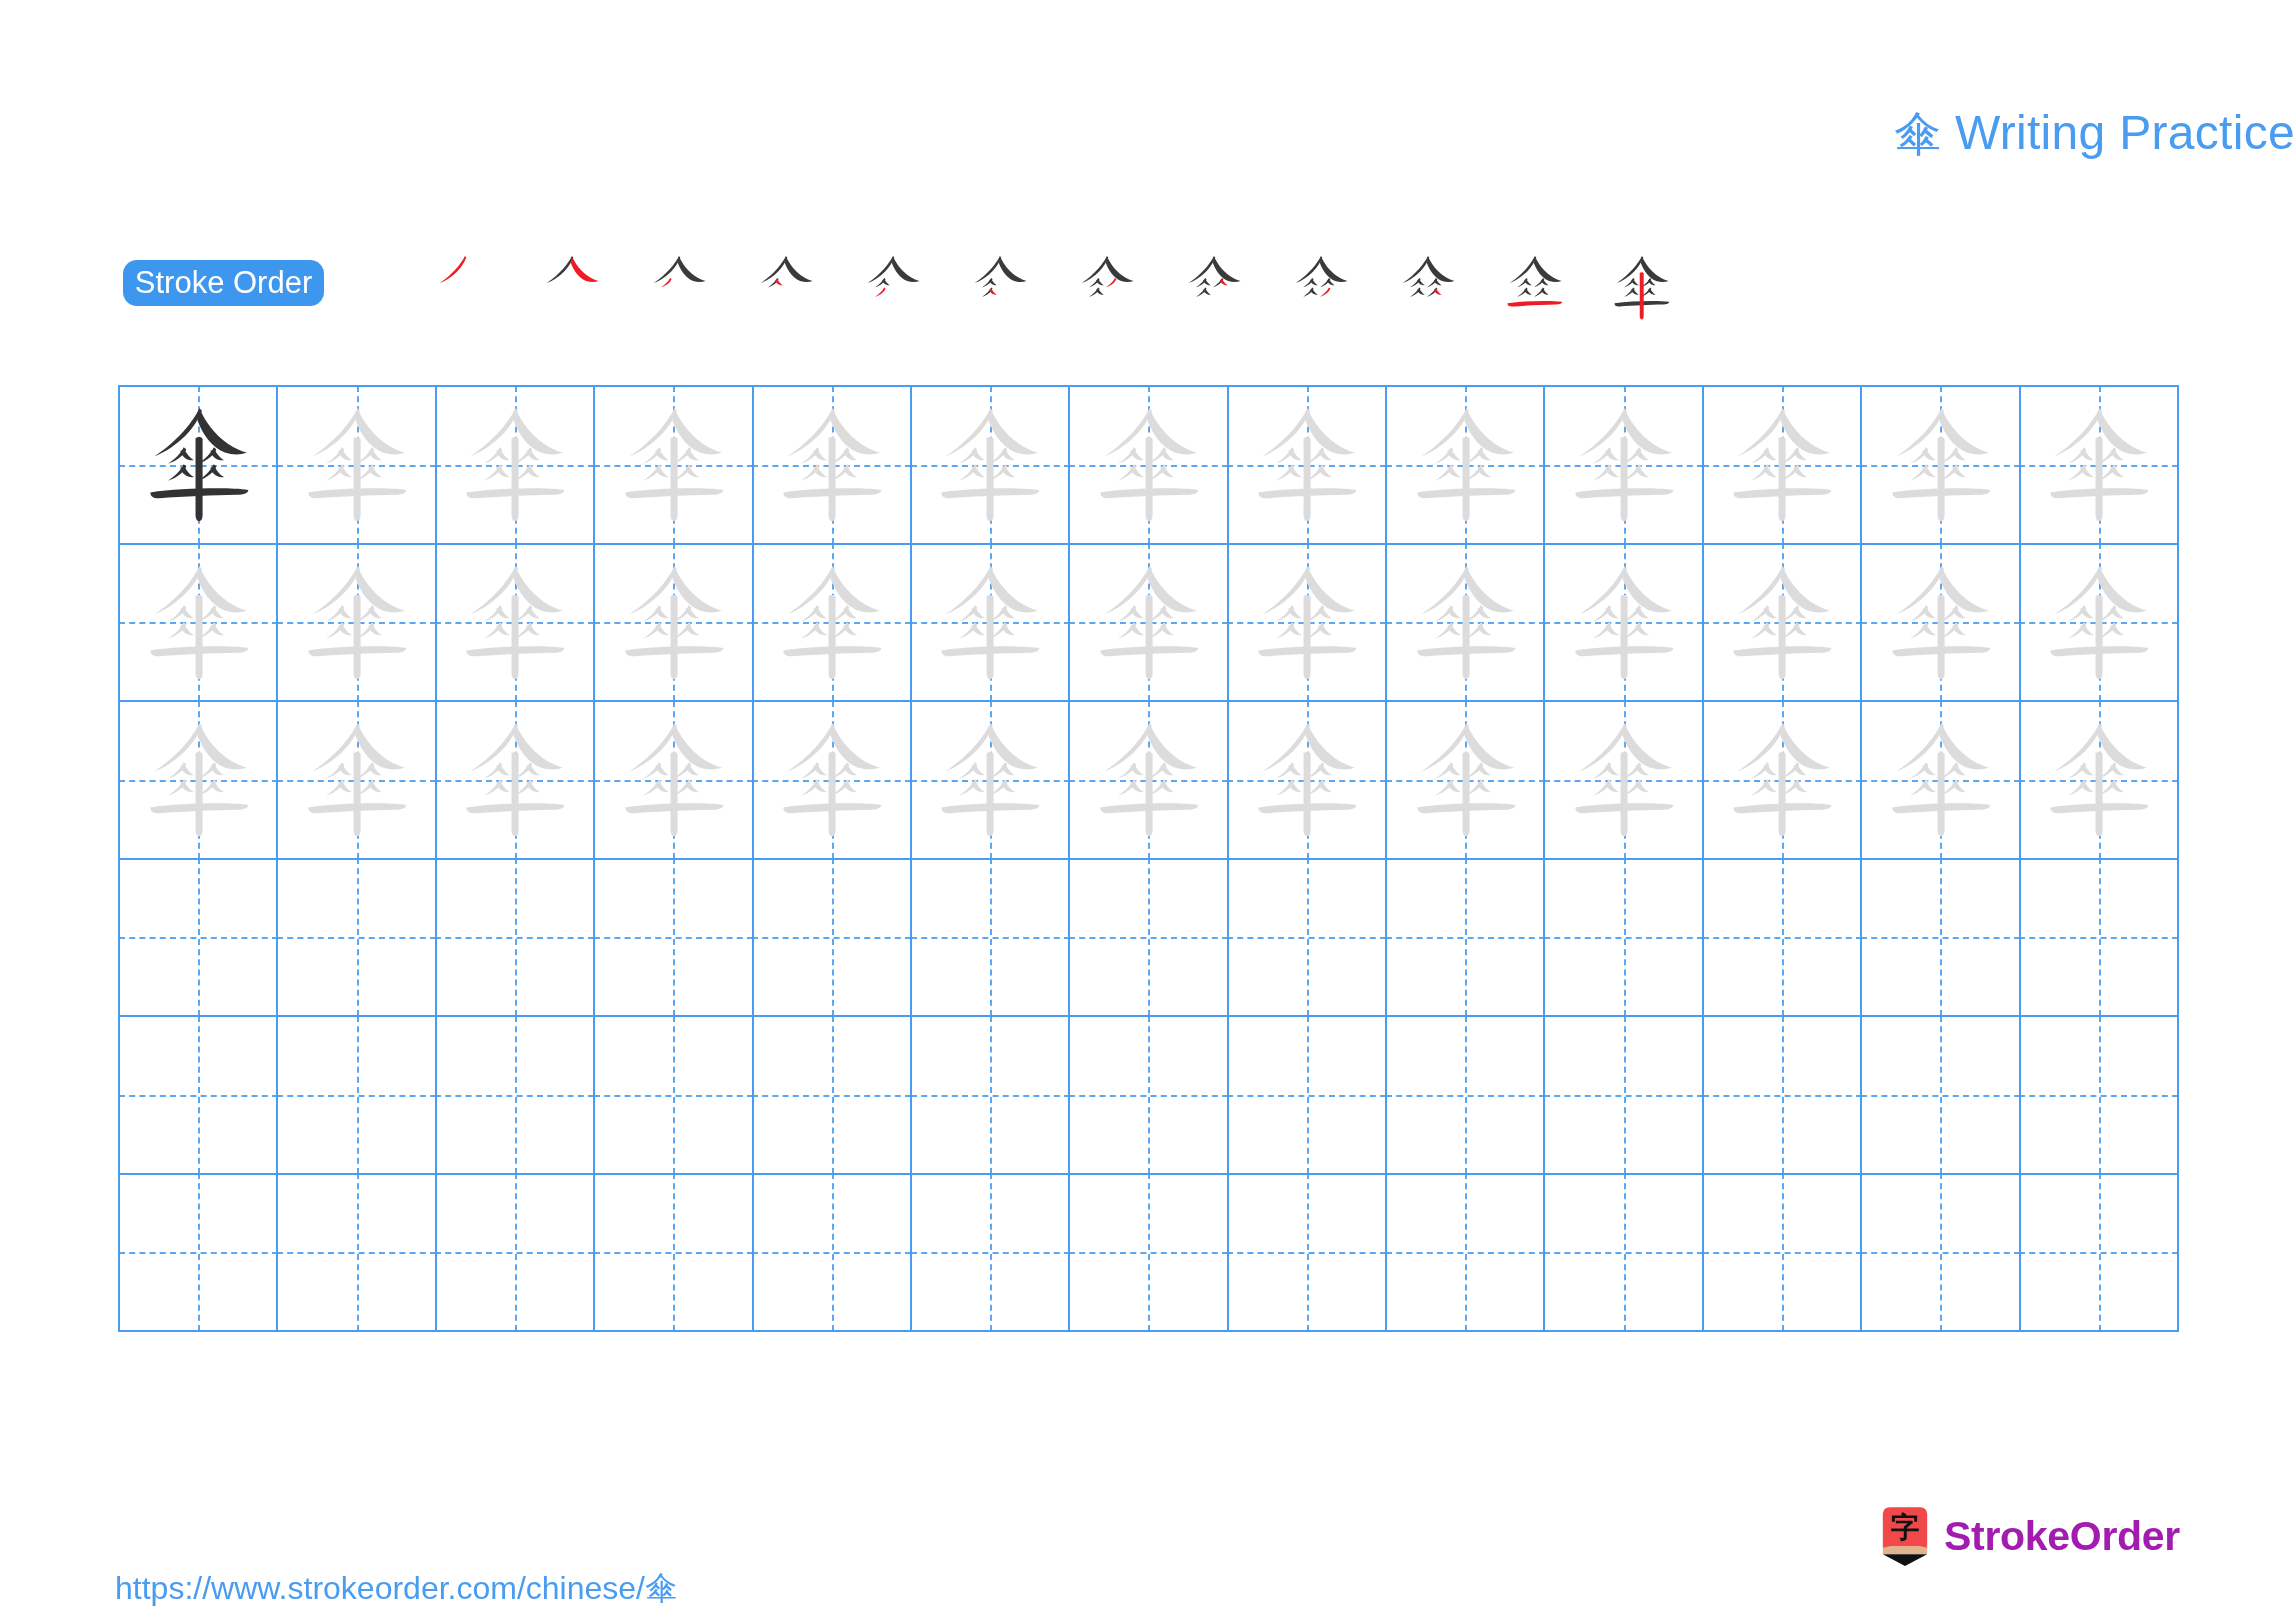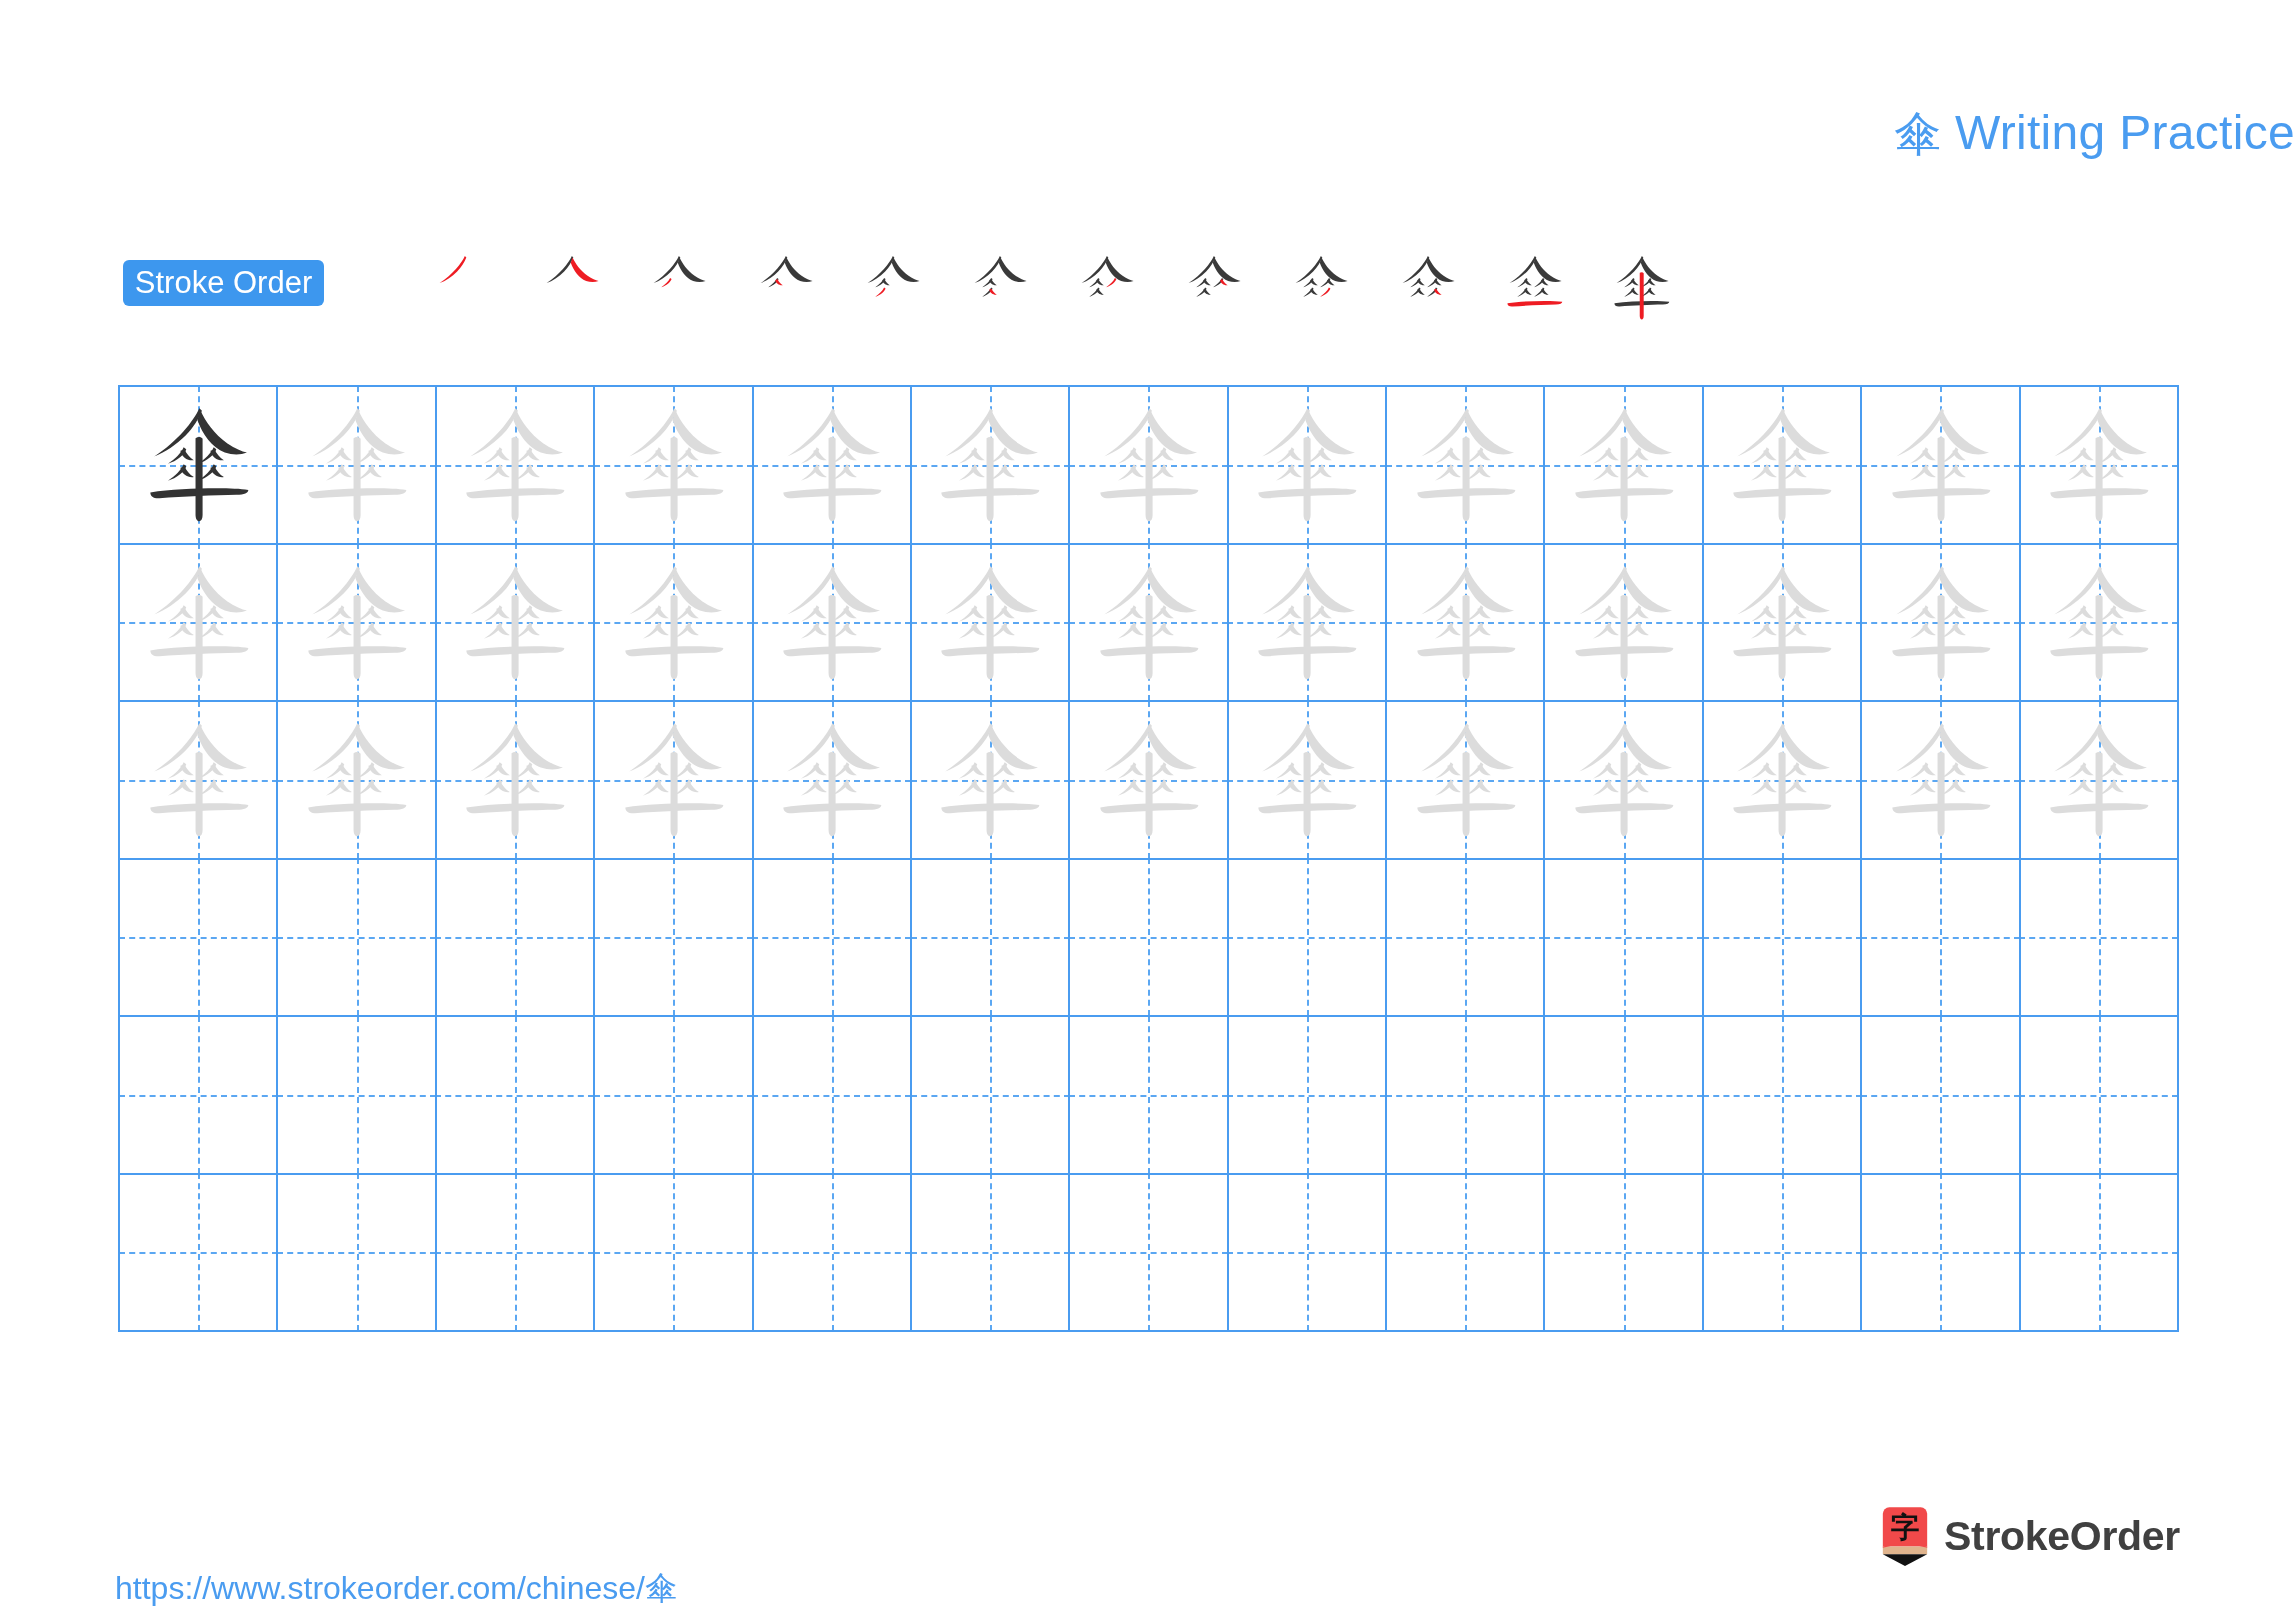--- a/index.html
+++ b/index.html
@@ -44,21 +44,21 @@
     height: 63px;
   }
   #stroke-order-badge {
     position: absolute;
     left: 0;
     top: 5.9px;
     height: 46px;
     padding: 0 11.8px;
     box-sizing: border-box;
     background: #3D97EE;
-    border-radius: 6px;
+    border-radius: 14px;
     color: #ffffff;
     font-size: 31px;
     line-height: 46px;
     white-space: nowrap;
   }
   #stroke-list {
     position: absolute;
     left: 288px;
     top: -6.5px;
     display: flex;
@@ -154,21 +154,21 @@
   }
   #brand-logo-icon {
     position: relative;
     width: 50px;
     height: 60px;
     flex: 0 0 auto;
   }
   #brand-name {
     font-size: 41px;
     font-weight: bold;
-    color: #404040;
+    color: #a21caf;
     letter-spacing: -0.3px;
     line-height: 1;
     white-space: nowrap;
   }
 </style>
 </head>
 <body>
 
 <div id="title">
   <span class="t-char">傘</span><span> Writing Practice</span>

